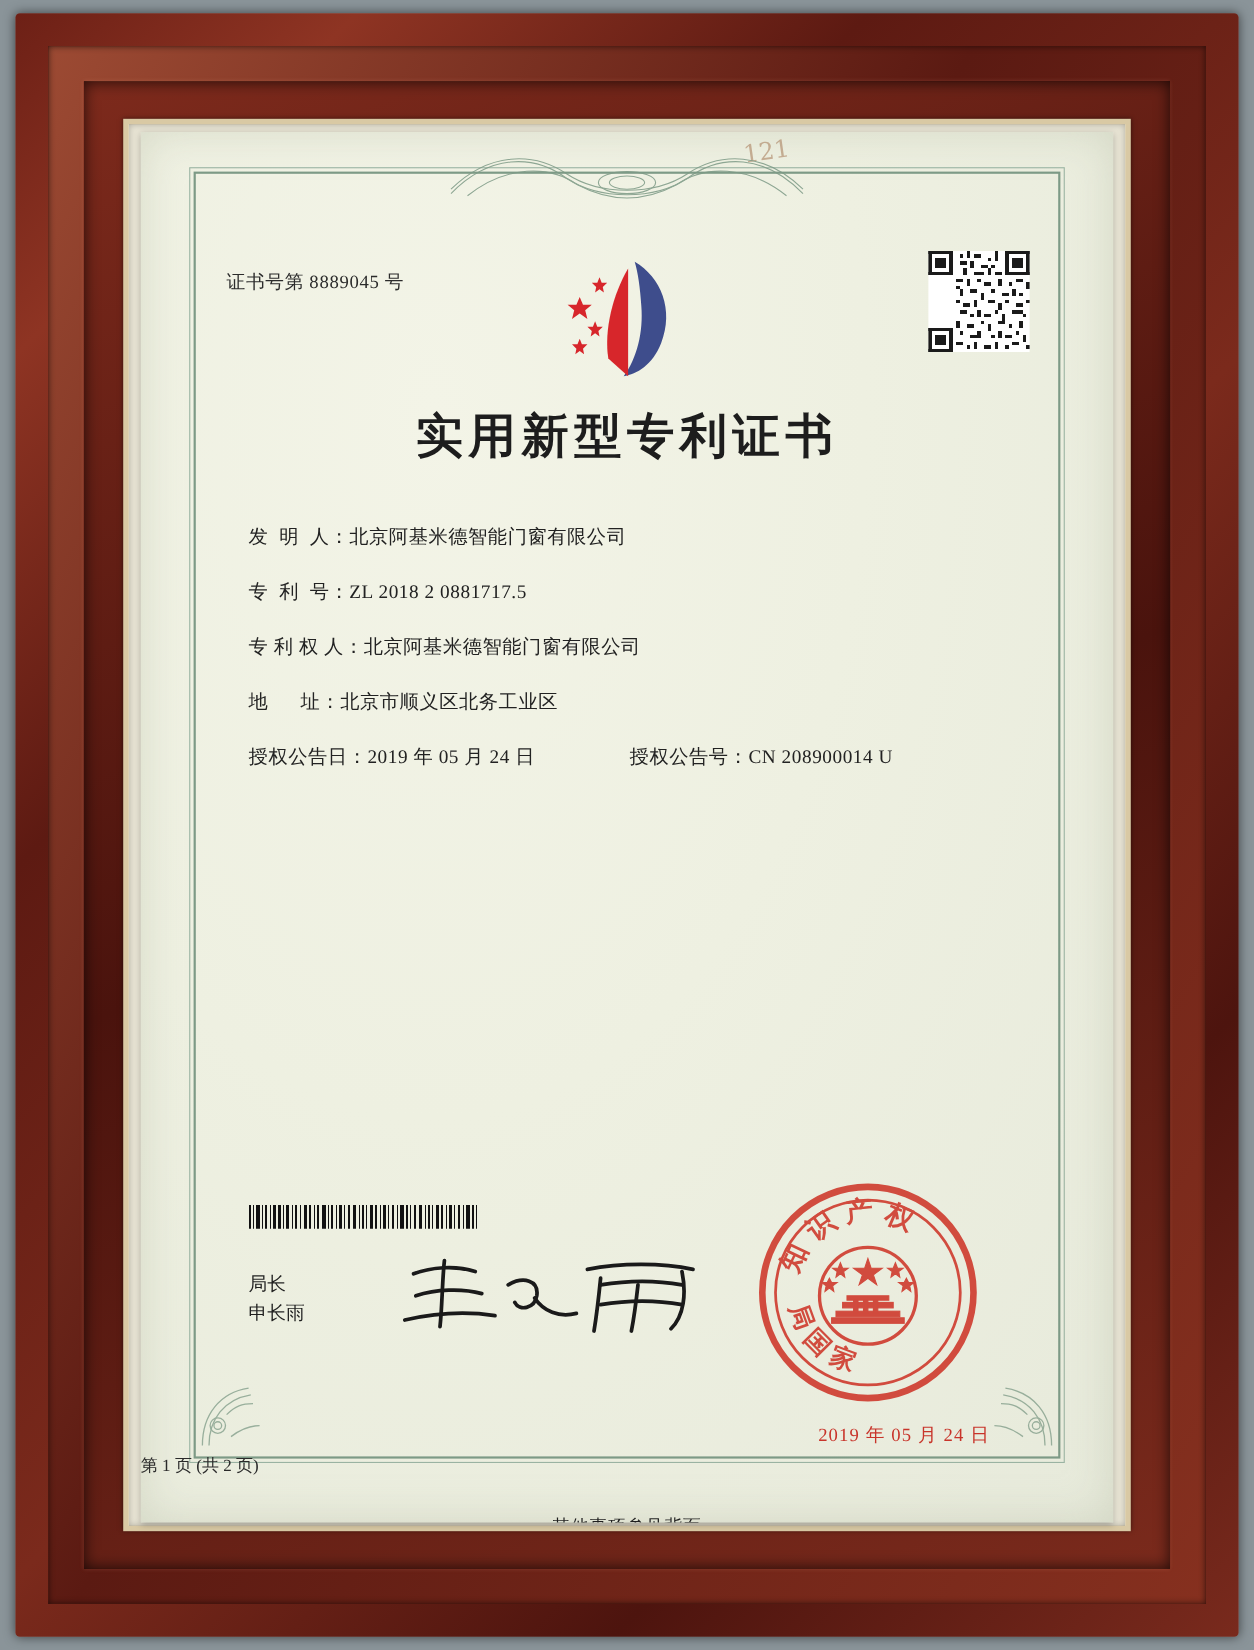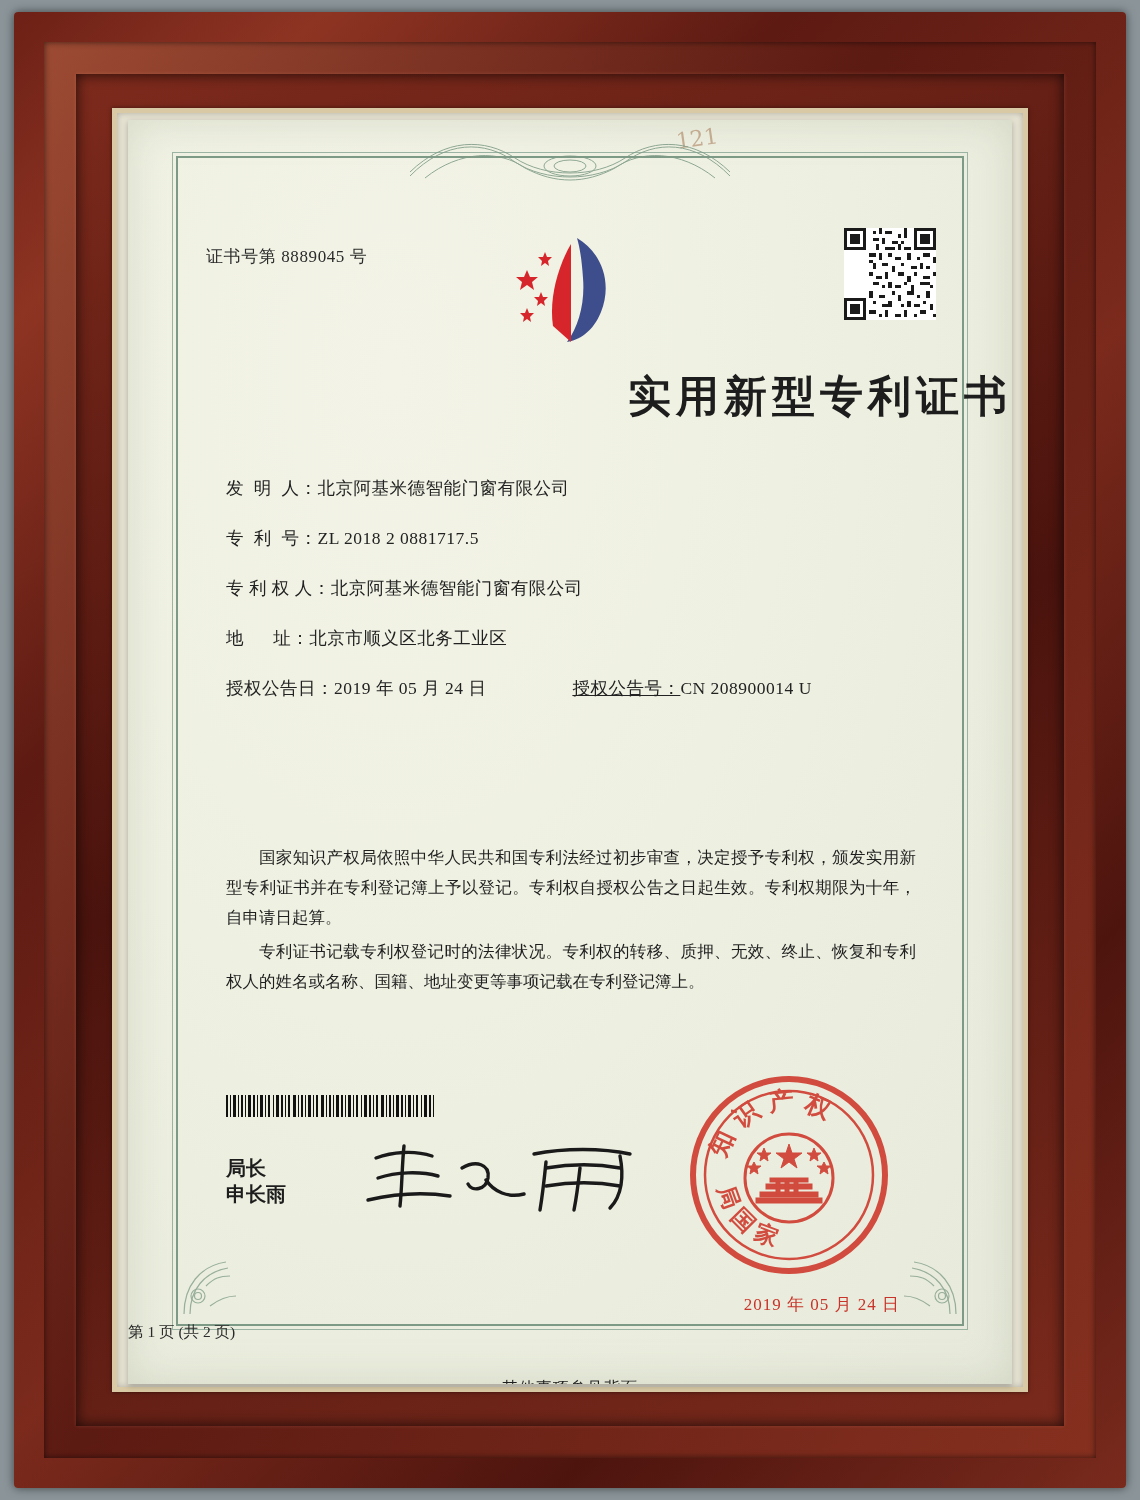--- a/index.html
+++ b/index.html
@@ -96,21 +96,21 @@
     width: 130px; height: 115px;
   }
   .qr {
     position: absolute;
     right: 76px; top: 108px;
     width: 92px; height: 92px;
   }
   .title {
     position: absolute;
     left: 0; right: 0; top: 248px;
-    text-align: right;
+    text-align: center;
     font-size: 43px;
     letter-spacing: 5px;
     font-weight: bold;
     color: #1d1d1d;
     font-family: "DejaVu Serif", "Liberation Serif", serif;
   }
 
   
   .fields {
     position: absolute;
@@ -132,21 +132,20 @@
     letter-spacing: .5px;
   }
   .dual-row {
     display: flex;
     align-items: baseline;
     margin-bottom: 16px;
     margin-top: 12px;
   }
   .dual-right {
     margin-left: 86px;
-    text-decoration: underline;
   }
 
   
   .paragraphs {
     position: absolute;
     left: 98px; top: 723px;
     width: 690px;
     font-size: 16.5px;
     line-height: 30px;
     color: #1f1f1f;
@@ -159,24 +158,23 @@
 
   
   .barcode {
     position: absolute;
     left: 98px; top: 975px;
     width: 210px; height: 22px;
   }
   .sign-block {
     position: absolute;
     left: 98px; top: 1035px;
-    font-size: 20px;
+    font-size: 17px;
     line-height: 26px;
     color: #1d1d1d;
-    font-weight: bold;
   }
   .handwriting {
     position: absolute;
     left: 230px; top: 1018px;
     width: 290px; height: 80px;
   }
 
   
   .seal {
     position: absolute;
@@ -388,24 +386,20 @@
       <span class="field-value">北京市顺义区北务工业区</span>
     </div>
     <div class="dual-row">
       <span class="field-label">授权公告日：</span>
       <span class="field-value">2019 年 05 月 24 日</span>
       <span class="field-label dual-right">授权公告号：</span>
       <span class="field-value">CN 208900014 U</span>
     </div>
   </div>
 
-  <div class="paragraphs">
-    <p>国家知识产权局依照中华人民共和国专利法经过初步审查，决定授予专利权，颁发实用新型专利证书并在专利登记簿上予以登记。专利权自授权公告之日起生效。专利权期限为十年，自申请日起算。</p>
-    <p>专利证书记载专利权登记时的法律状况。专利权的转移、质押、无效、终止、恢复和专利权人的姓名或名称、国籍、地址变更等事项记载在专利登记簿上。</p>
-  </div>
 
   <svg class="barcode" viewBox="0 0 210 22" shape-rendering="crispEdges">
     <g fill="#111">
       <rect x="0" y="0" width="2" height="22"></rect>
         <rect x="4" y="0" width="1" height="22"></rect>
       <rect x="7" y="0" width="3" height="22"></rect>
         <rect x="12" y="0" width="1" height="22"></rect>
       <rect x="15" y="0" width="2" height="22"></rect>
         <rect x="19" y="0" width="1" height="22"></rect>
       <rect x="22" y="0" width="3" height="22"></rect>

